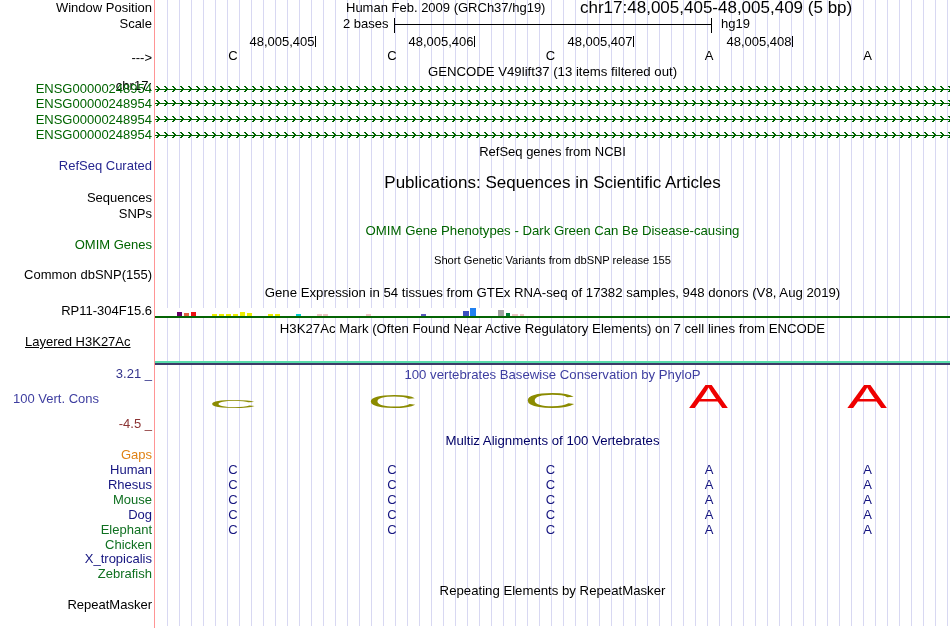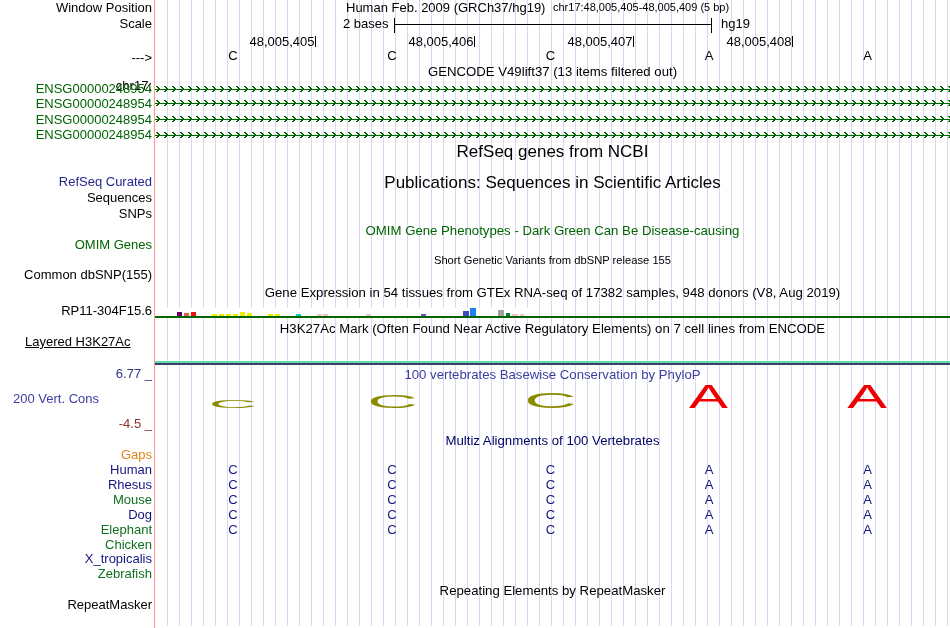--- a/index.html
+++ b/index.html
@@ -15,21 +15,21 @@
 </head>
 <body>
 
 <div class="abs" style="left:156px;top:0;width:794px;height:626px;
   background:repeating-linear-gradient(to right, rgba(0,0,0,0) 0px, rgba(0,0,0,0) 11px, #d8d8f2 11px, #d8d8f2 12px);"></div>
 
 <div class="abs" style="left:154px;top:0;width:1px;height:628px;background:#ff9595;"></div>
 
 <div class="r" style="top:-0.5px;">Window Position</div>
 <div class="abs" style="left:346px;top:-0.5px;">Human Feb. 2009 (GRCh37/hg19)</div>
-<div class="abs" style="left:553px;top:-0.3px;font-size:11px;">chr17:48,005,405-48,005,409 (5 bp)</div>
+<div class="abs" style="left:553px;top:-0.3px;font-size:17px;padding-left:27px;">chr17:48,005,405-48,005,409 (5 bp)</div>
 
 <div class="r" style="top:15.5px;">Scale</div>
 <div class="abs" style="left:343px;top:15.5px;">2 bases</div>
 <div class="abs" style="left:394px;top:23.7px;width:317px;height:1px;background:#000;"></div>
 <div class="abs" style="left:394px;top:17.5px;width:1px;height:15px;background:#000;"></div>
 <div class="abs" style="left:710.5px;top:17.5px;width:1px;height:15px;background:#000;"></div>
 <div class="abs" style="left:721px;top:15.5px;">hg19</div>
 
 <div class="r" style="top:33.5px;margin-top:44px;">chr17:</div>
 <div class="abs" style="right:635.5px;top:33.5px;text-align:right;">48,005,405</div>
@@ -68,22 +68,22 @@
 </svg>
 <svg class="abs" style="left:155px;top:115px;" width="795" height="8">
   <line x1="0" y1="4" x2="795" y2="4" stroke="#006400" stroke-width="1" shape-rendering="crispEdges"></line>
   <rect x="0" y="0" width="795" height="8" fill="url(#arr)"></rect>
 </svg>
 <svg class="abs" style="left:155px;top:130.6px;" width="795" height="8">
   <line x1="0" y1="4" x2="795" y2="4" stroke="#006400" stroke-width="1" shape-rendering="crispEdges"></line>
   <rect x="0" y="0" width="795" height="8" fill="url(#arr)"></rect>
 </svg>
 
-<div class="c" style="top:143.5px;font-size:17px;">RefSeq genes from NCBI</div>
-<div class="r" style="top:174px;color:#26268f;text-align:right;">RefSeq Curated</div>
+<div class="c" style="top:143.5px;font-size:13px;">RefSeq genes from NCBI</div>
+<div class="r" style="top:158px;color:#26268f;text-align:right;">RefSeq Curated</div>
 <div class="c" style="top:174.5px;font-size:17px;">Publications: Sequences in Scientific Articles</div>
 <div class="r" style="top:190px;">Sequences</div>
 <div class="r" style="top:206px;">SNPs</div>
 <div class="c" style="top:223px;color:#006400;font-size:13.2px;">OMIM Gene Phenotypes - Dark Green Can Be Disease-causing</div>
 <div class="r" style="top:237px;color:#006400;">OMIM Genes</div>
 <div class="c" style="top:252.5px;font-size:11.2px;">Short Genetic Variants from dbSNP release 155</div>
 <div class="r" style="top:267px;">Common dbSNP(155)</div>
 <div class="c" style="top:285px;font-size:13.2px;">Gene Expression in 54 tissues from GTEx RNA-seq of 17382 samples, 948 donors (V8, Aug 2019)</div>
 <div class="r" style="top:303px;">RP11-304F15.6</div>
 
@@ -111,22 +111,22 @@
 <div class="bar" style="left:512px;top:314.2px;width:5.5px;height:1.5px;background:#eec6c6;"></div>
 <div class="bar" style="left:519.5px;top:314.2px;width:4.5px;height:1.5px;background:#eec6c6;"></div>
 <div class="abs" style="left:155px;top:315.8px;width:795px;height:2.2px;background:#046404;"></div>
 
 <div class="c" style="top:321px;font-size:13.2px;">H3K27Ac Mark (Often Found Near Active Regulatory Elements) on 7 cell lines from ENCODE</div>
 <div class="abs" style="left:25px;top:334px;text-decoration:underline;">Layered H3K27Ac</div>
 <div class="abs" style="left:155px;top:360.8px;width:795px;height:2.3px;background:#58dcaa;"></div>
 <div class="abs" style="left:155px;top:363.1px;width:795px;height:1.7px;background:#3c3c68;"></div>
 
 <div class="c" style="top:367px;color:#3e3ea0;font-size:13.2px;">100 vertebrates Basewise Conservation by PhyloP</div>
-<div class="r" style="top:365.5px;color:#34348c;">6.77 _</div>
-<div class="abs" style="left:13px;top:391px;color:#3e3ea0;">200 Vert. Cons</div>
+<div class="r" style="top:365.5px;color:#34348c;">3.21 _</div>
+<div class="abs" style="left:13px;top:391px;color:#3e3ea0;">100 Vert. Cons</div>
 <div class="r" style="top:416px;color:#8b3333;">-4.5 _</div>
 <svg class="abs" style="left:155px;top:380px;" width="795" height="30">
   <text x="0" y="0" transform="translate(78,27.5) scale(3.35,0.51)" text-anchor="middle" font-family="Liberation Sans" font-size="20" fill="#8b8b00">C</text>
   <text x="0" y="0" transform="translate(237.5,27.5) scale(3.5,0.94)" text-anchor="middle" font-family="Liberation Sans" font-size="20" fill="#8b8b00">C</text>
   <text x="0" y="0" transform="translate(395.5,27.5) scale(3.66,1.12)" text-anchor="middle" font-family="Liberation Sans" font-size="20" fill="#8b8b00">C</text>
   <text x="0" y="0" transform="translate(553.5,27.5) scale(2.92,1.67)" text-anchor="middle" font-family="Liberation Sans" font-size="20" fill="#ee0000">A</text>
   <text x="0" y="0" transform="translate(712,27.5) scale(2.98,1.67)" text-anchor="middle" font-family="Liberation Sans" font-size="20" fill="#ee0000">A</text>
 </svg>
 
 <div class="c" style="top:433px;color:#000066;font-size:13.2px;">Multiz Alignments of 100 Vertebrates</div>

